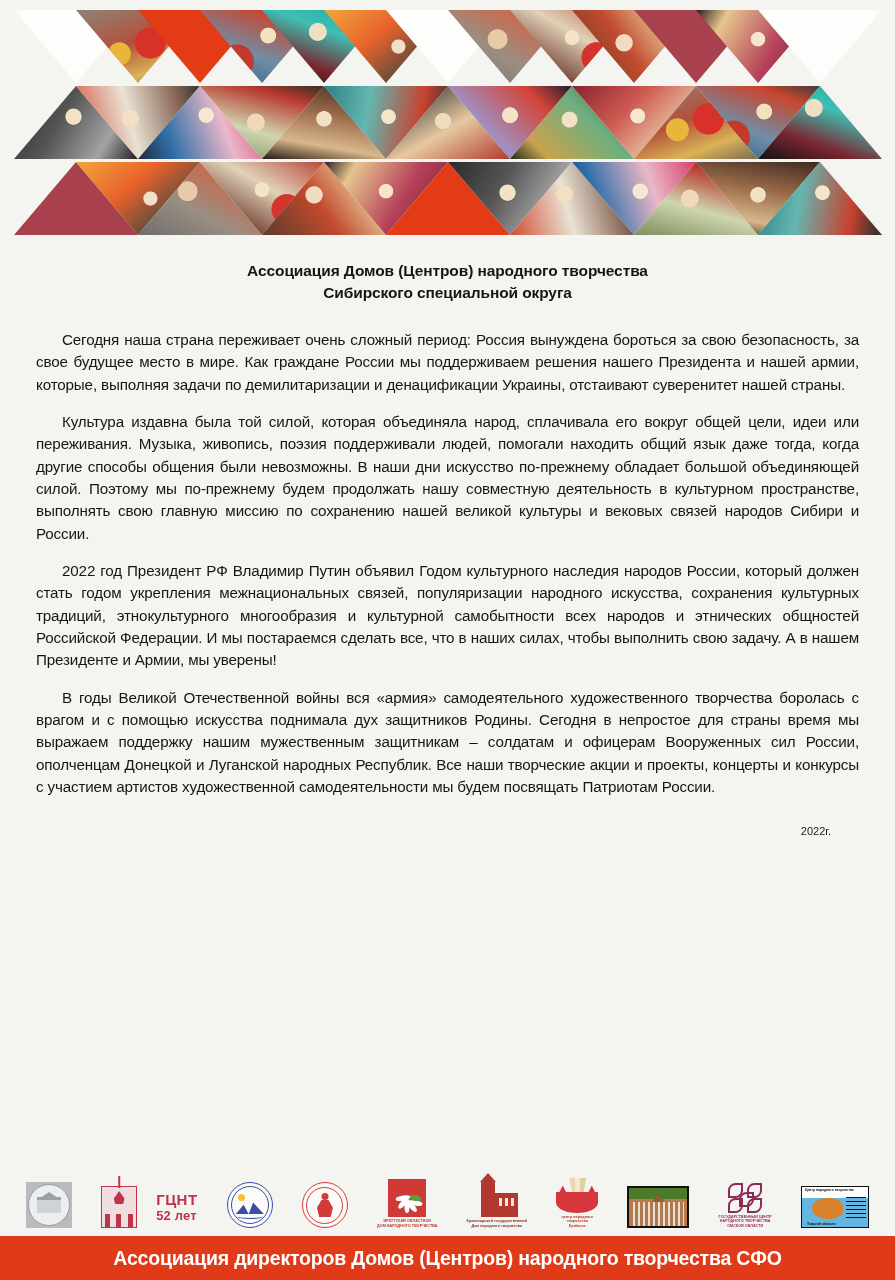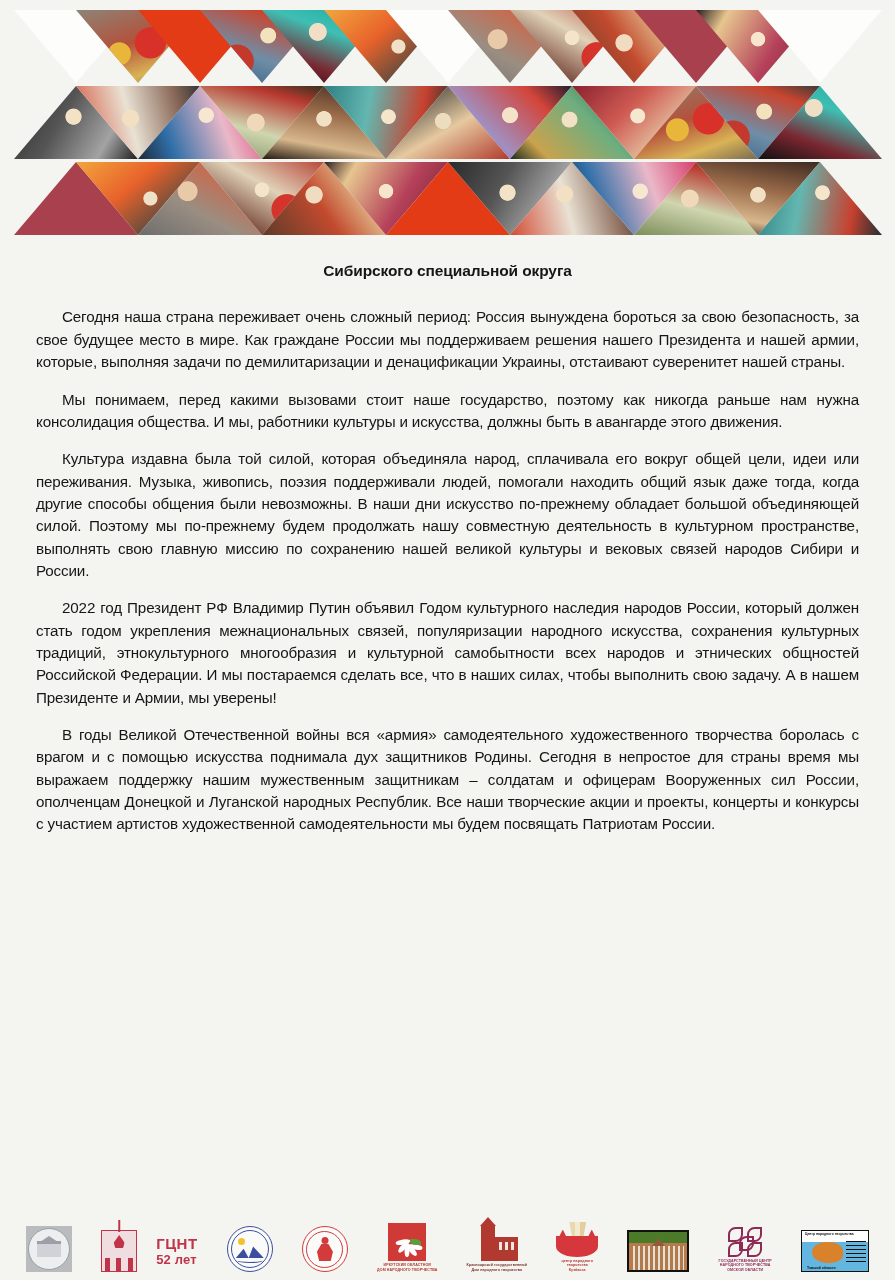--- a/index.html
+++ b/index.html
@@ -380,29 +380,30 @@
         <div class="tri-shape tri-down" style="width: 124px; height: 73px; left: 682px; top: 152px;">
           <div class="ph ph13"></div>
         </div>
         <div class="tri-shape tri-up" style="width: 124px; height: 73px; left: 744px; top: 152px;">
           <div class="ph ph14"></div>
         </div>
       </div>
   </div>
 
   <div class="doc-title">
+    <span class="tline">Ассоциация Домов (Центров) народного творчества</span>
     <span class="tline">Сибирского специальной округа</span>
   </div>
 
   <div class="body-text">
     <p class="para">Сегодня наша страна переживает очень сложный период: Россия вынуждена бороться за свою безопасность, за свое будущее место в мире. Как граждане России мы поддерживаем решения нашего Президента и нашей армии, которые, выполняя задачи по демилитаризации и денацификации Украины, отстаивают суверенитет нашей страны.</p>
-    <p class="para">Мы понимаем, перед какими вызовами стоит наше государство, поэтому как никогда раньше нам нужна консолидация общества. И мы, работники культуры и искусства, должны быть в авангарде этого движения.</p>
     <p class="para">Культура издавна была той силой, которая объединяла народ, сплачивала его вокруг общей цели, идеи или переживания. Музыка, живопись, поэзия поддерживали людей, помогали находить общий язык даже тогда, когда другие способы общения были невозможны. В наши дни искусство по-прежнему обладает большой объединяющей силой. Поэтому мы по-прежнему будем продолжать нашу совместную деятельность в культурном пространстве, выполнять свою главную миссию по сохранению нашей великой культуры и вековых связей народов Сибири и России.</p>
     <p class="para">2022 год Президент РФ Владимир Путин объявил Годом культурного наследия народов России, который должен стать годом укрепления межнациональных связей, популяризации народного искусства, сохранения культурных традиций, этнокультурного многообразия и культурной самобытности всех народов и этнических общностей Российской Федерации. И мы постараемся сделать все, что в наших силах, чтобы выполнить свою задачу. А в нашем Президенте и Армии, мы уверены!</p>
     <p class="para">В годы Великой Отечественной войны вся «армия» самодеятельного художественного творчества боролась с врагом и с помощью искусства поднимала дух защитников Родины. Сегодня в непростое для страны время мы выражаем поддержку нашим мужественным защитникам – солдатам и офицерам Вооруженных сил России, ополченцам Донецкой и Луганской народных Республик. Все наши творческие акции и проекты, концерты и конкурсы с участием артистов художественной самодеятельности мы будем посвящать Патриотам России.</p>
+    <div class="year-line">2022г.</div>
   </div>
 
   <div class="logo-strip">
 
     <div class="logo">
       <div class="lg-mark lg1">
         <div class="seal">
             <div class="bldg"></div>
           </div>
       </div>
@@ -514,14 +515,17 @@
         <div class="lake"></div>
         <div class="bear"></div>
         <div class="strip"></div>
         <div class="cap-top">Центр народного творчества</div>
         <div class="cap-bot">Томской области</div>
       </div>
     </div>
 
   </div>
 
+  <div class="banner">
+    <span class="banner-text">Ассоциация директоров Домов  (Центров) народного творчества СФО</span>
+  </div>
 
 </div>
 
 </body></html>

